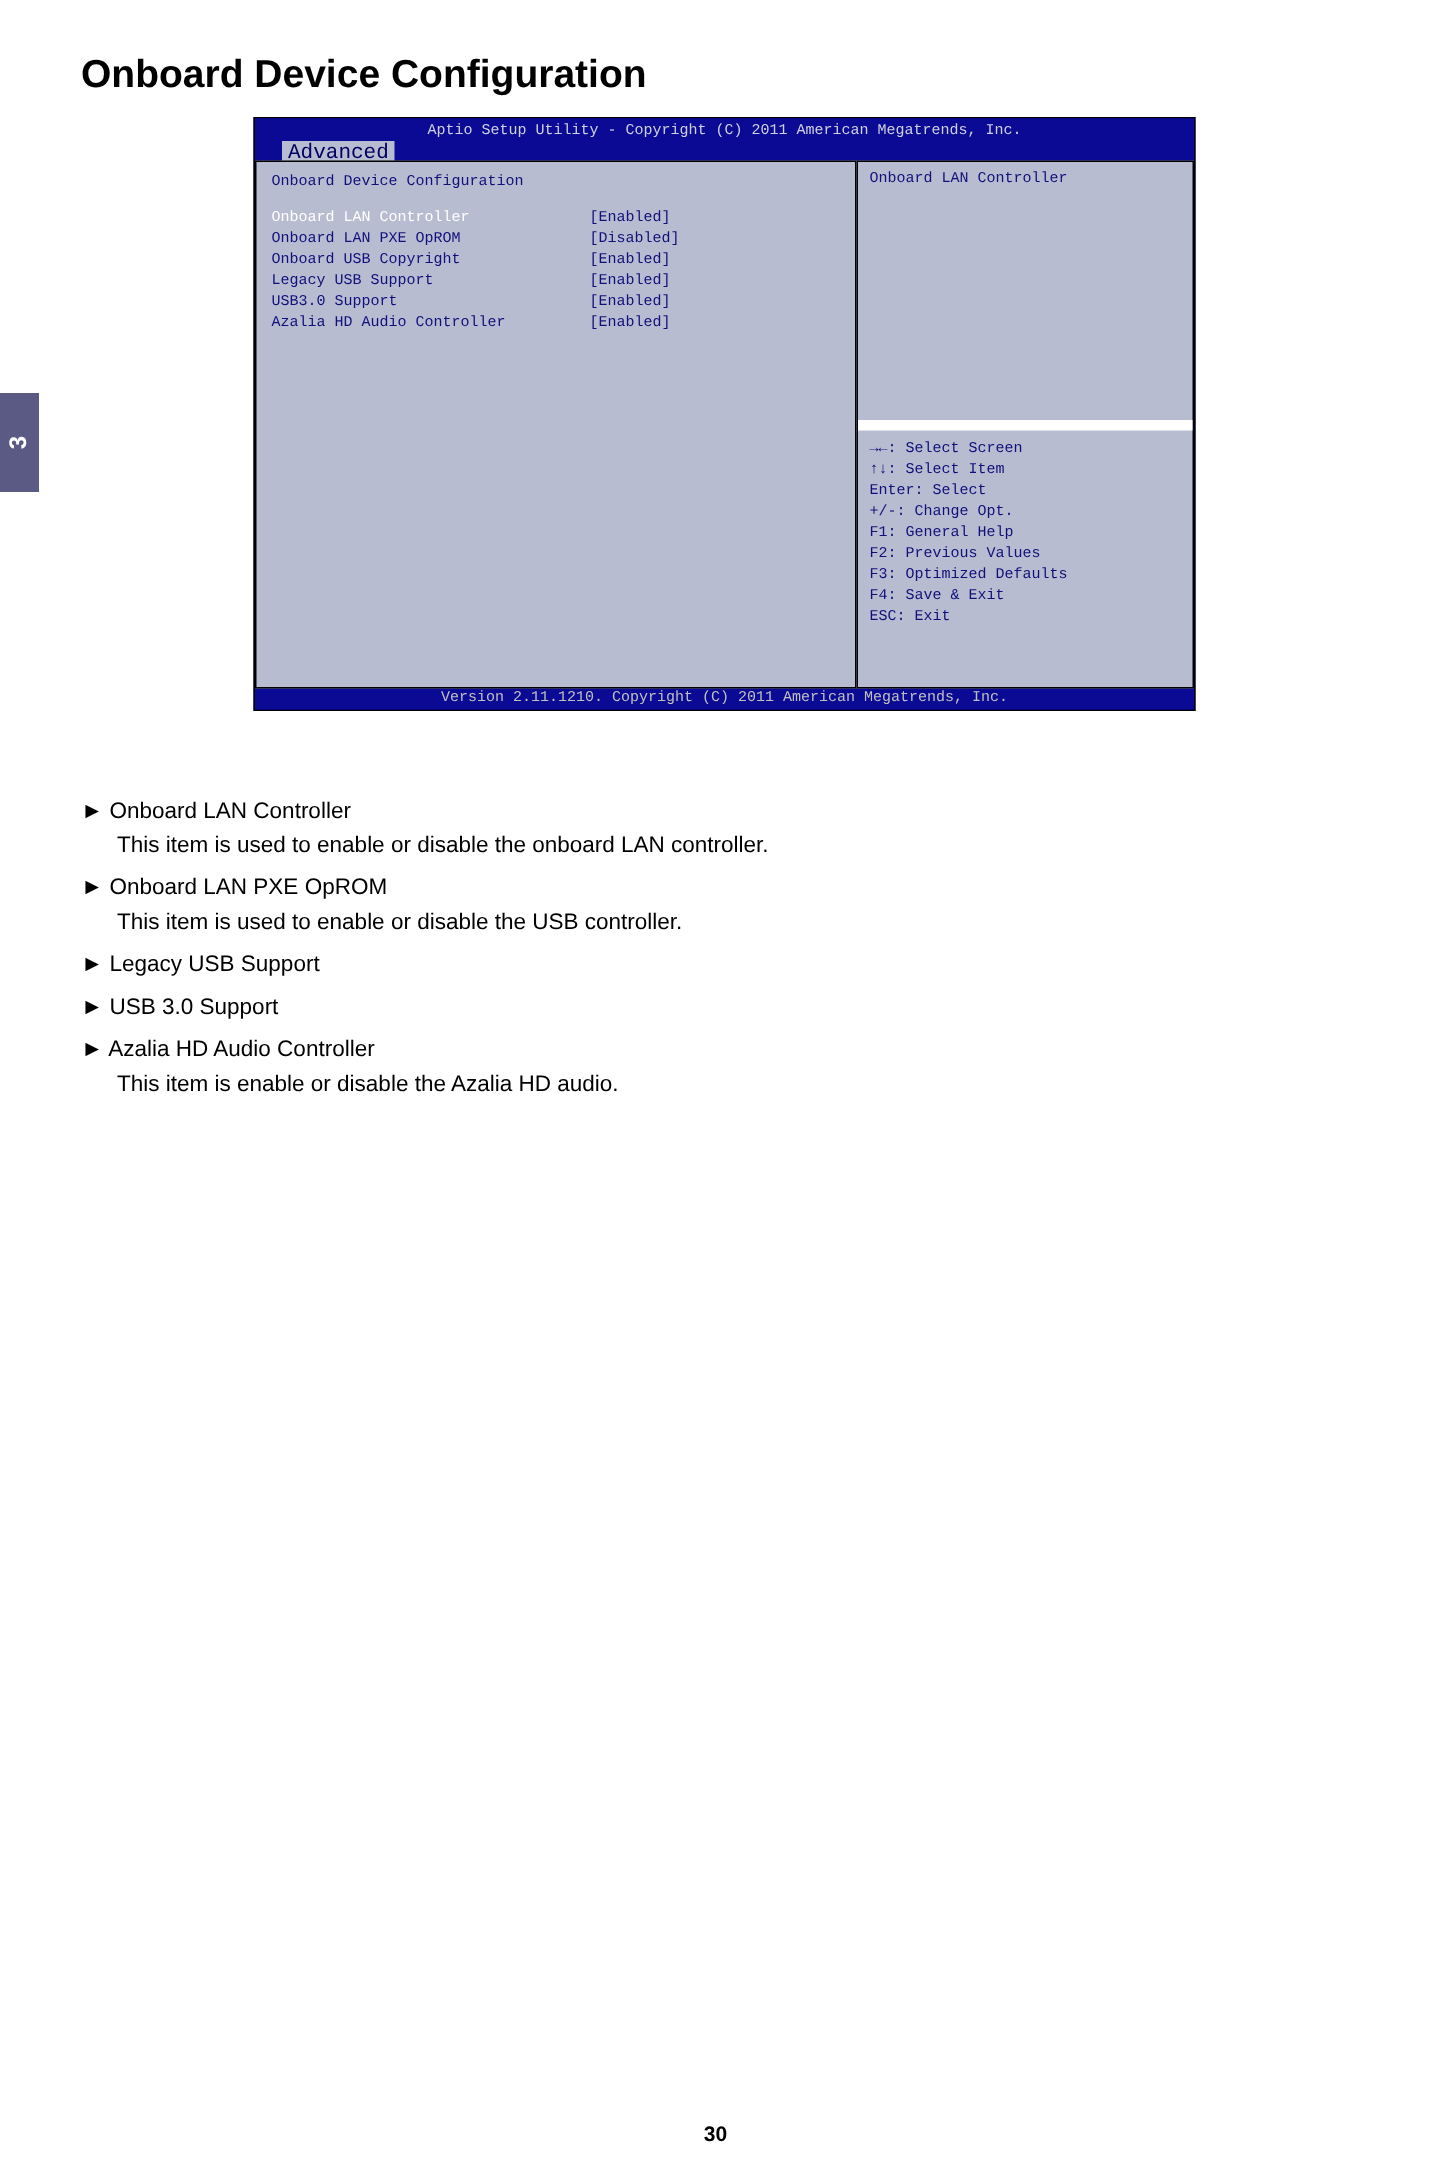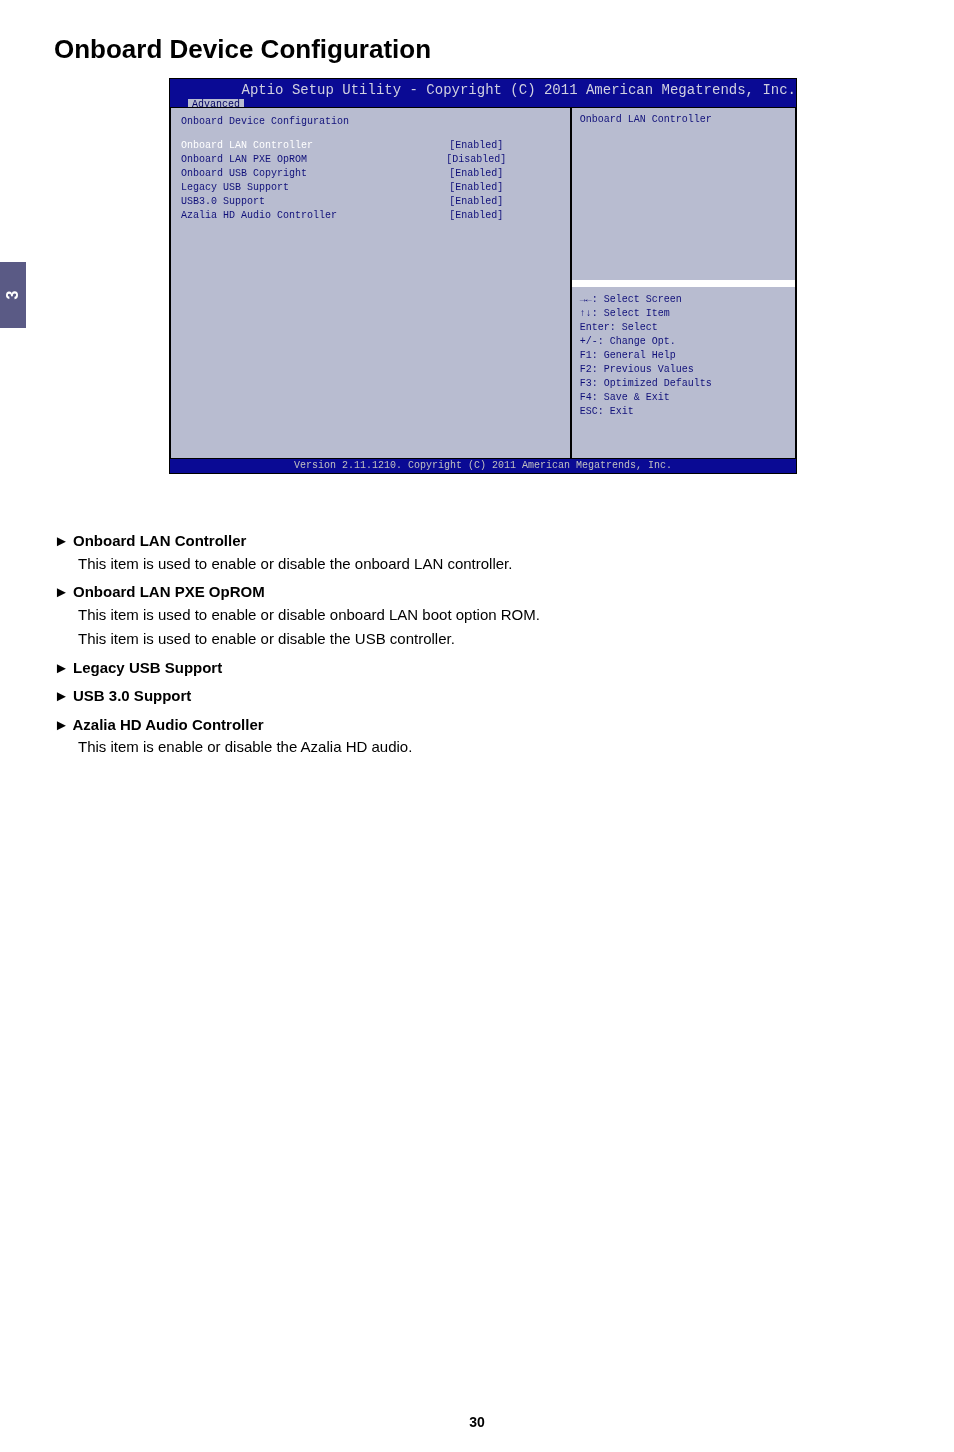--- a/index.html
+++ b/index.html
@@ -50,35 +50,35 @@
     font-family: "Courier New", monospace;
     font-size: 10px;
   }
   .bios-header {
     background: #0a0a94;
     color: #c0c0c0;
     height: 28px;
     padding: 2px 0 0 0;
   }
   .bios-header .top-line {
-    text-align: right;
+    text-align: center;
     color: #d0d0e0;
-    font-size: 14px;
+    font-size: 10px;
     padding-top: 1px;
   }
   .bios-header .tab-row {
     margin-top: 1px;
     padding-left: 18px;
   }
   .bios-header .tab {
     display: inline-block;
     background: #b8bcd0;
     color: #000060;
     padding: 0 4px;
-    font-size: 10px;
+    font-size: 14px;
   }
   .bios-body {
     display: flex;
     height: 352px;
   }
   .bios-left {
     width: 64%;
     background: #b8bcd0;
     border: 1px solid #000;
     padding: 8px 10px;
@@ -95,21 +95,20 @@
     line-height: 14px;
   }
   .bios-left .row.highlight .label {
     color: #fff;
   }
   .bios-left .row .label {
     width: 56%;
   }
   .bios-left .row .val {
     width: 44%;
-    text-align: center;
   }
   .bios-right {
     width: 36%;
     background: #b8bcd0;
     border: 1px solid #000;
     display: flex;
     flex-direction: column;
   }
   .bios-right .help-top {
     flex: 1;
@@ -136,21 +135,21 @@
   }
   .content {
     position: absolute;
     left: 54px;
     top: 524px;
     width: 846px;
     font-size: 15px;
     line-height: 1.5;
   }
   .content .item-title {
-    font-weight: bold;
+    font-weight: normal;
     margin-top: 6px;
   }
   .content .item-desc {
     padding-left: 24px;
     margin-bottom: 2px;
   }
   .page-number {
     position: absolute;
     bottom: 22px;
     width: 100%;
@@ -219,21 +218,20 @@
     </div>
   </div>
   <div class="bios-footer">Version 2.11.1210. Copyright (C) 2011 American Megatrends, Inc.</div>
 </div>
 
 <div class="content">
   <div class="item-title">► Onboard LAN Controller</div>
   <div class="item-desc">This item is used to enable or disable the onboard LAN controller.</div>
 
   <div class="item-title">► Onboard LAN PXE OpROM</div>
-  <div class="item-desc">This item is used to enable or disable onboard LAN boot option ROM.</div>
 
   <div class="item-desc">This item is used to enable or disable the USB controller.</div>
 
   <div class="item-title">► Legacy USB Support</div>
 
   <div class="item-title">► USB 3.0 Support</div>
 
   <div class="item-title">► Azalia HD Audio Controller</div>
   <div class="item-desc">This item is enable or disable the Azalia HD audio.</div>
 </div>

